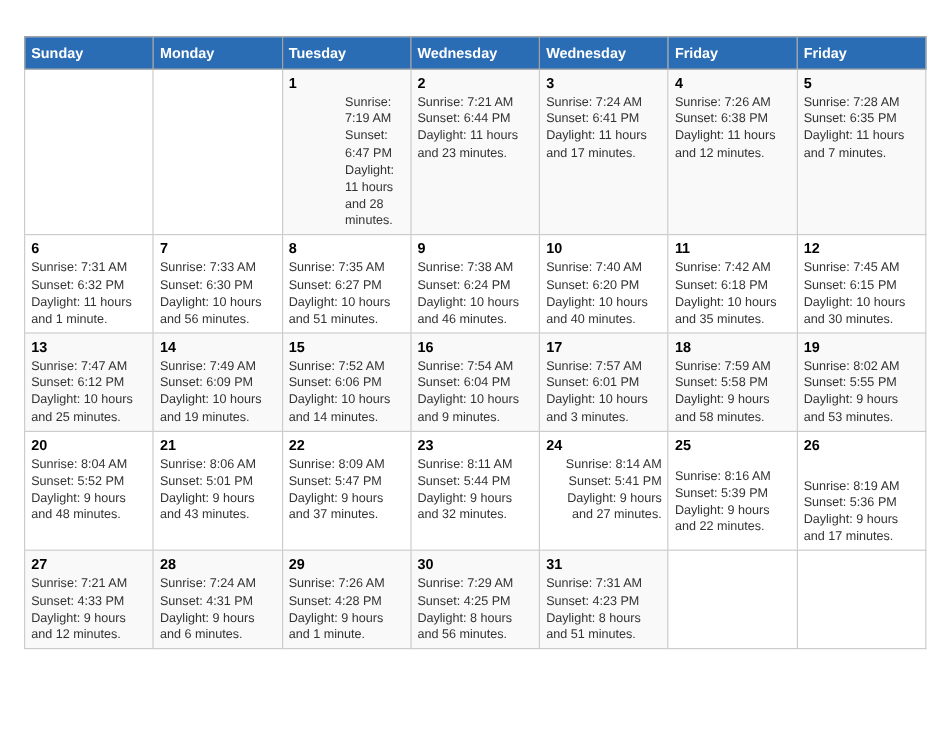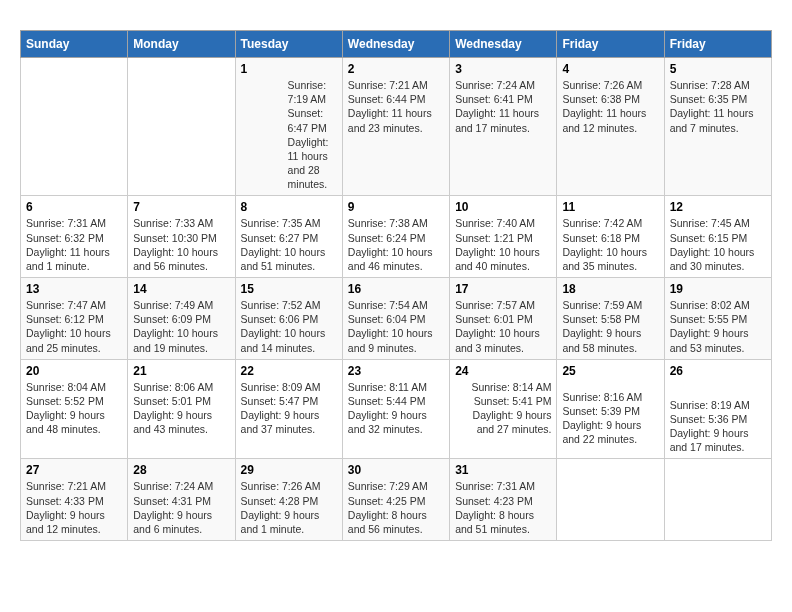--- a/index.html
+++ b/index.html
@@ -147,39 +147,39 @@
       <tr>
         <td>
           <span class="day-num">6</span>
           <div class="day-info" style="white-space: pre-line;">Sunrise: 7:31 AM
 Sunset: 6:32 PM
 Daylight: 11 hours and 1 minute.</div>
         </td>
         <td>
           <span class="day-num">7</span>
           <div class="day-info" style="white-space: pre-line;">Sunrise: 7:33 AM
-Sunset: 10:30 PM
+Sunset: 6:30 PM
 Daylight: 10 hours and 56 minutes.</div>
         </td>
         <td>
           <span class="day-num">8</span>
           <div class="day-info" style="white-space: pre-line;">Sunrise: 7:35 AM
 Sunset: 6:27 PM
 Daylight: 10 hours and 51 minutes.</div>
         </td>
         <td>
           <span class="day-num">9</span>
           <div class="day-info" style="white-space: pre-line;">Sunrise: 7:38 AM
 Sunset: 6:24 PM
 Daylight: 10 hours and 46 minutes.</div>
         </td>
         <td>
           <span class="day-num">10</span>
           <div class="day-info" style="white-space: pre-line;">Sunrise: 7:40 AM
-Sunset: 1:21 PM
+Sunset: 6:20 PM
 Daylight: 10 hours and 40 minutes.</div>
         </td>
         <td>
           <span class="day-num">11</span>
           <div class="day-info" style="white-space: pre-line;">Sunrise: 7:42 AM
 Sunset: 6:18 PM
 Daylight: 10 hours and 35 minutes.</div>
         </td>
         <td>
           <span class="day-num">12</span>

